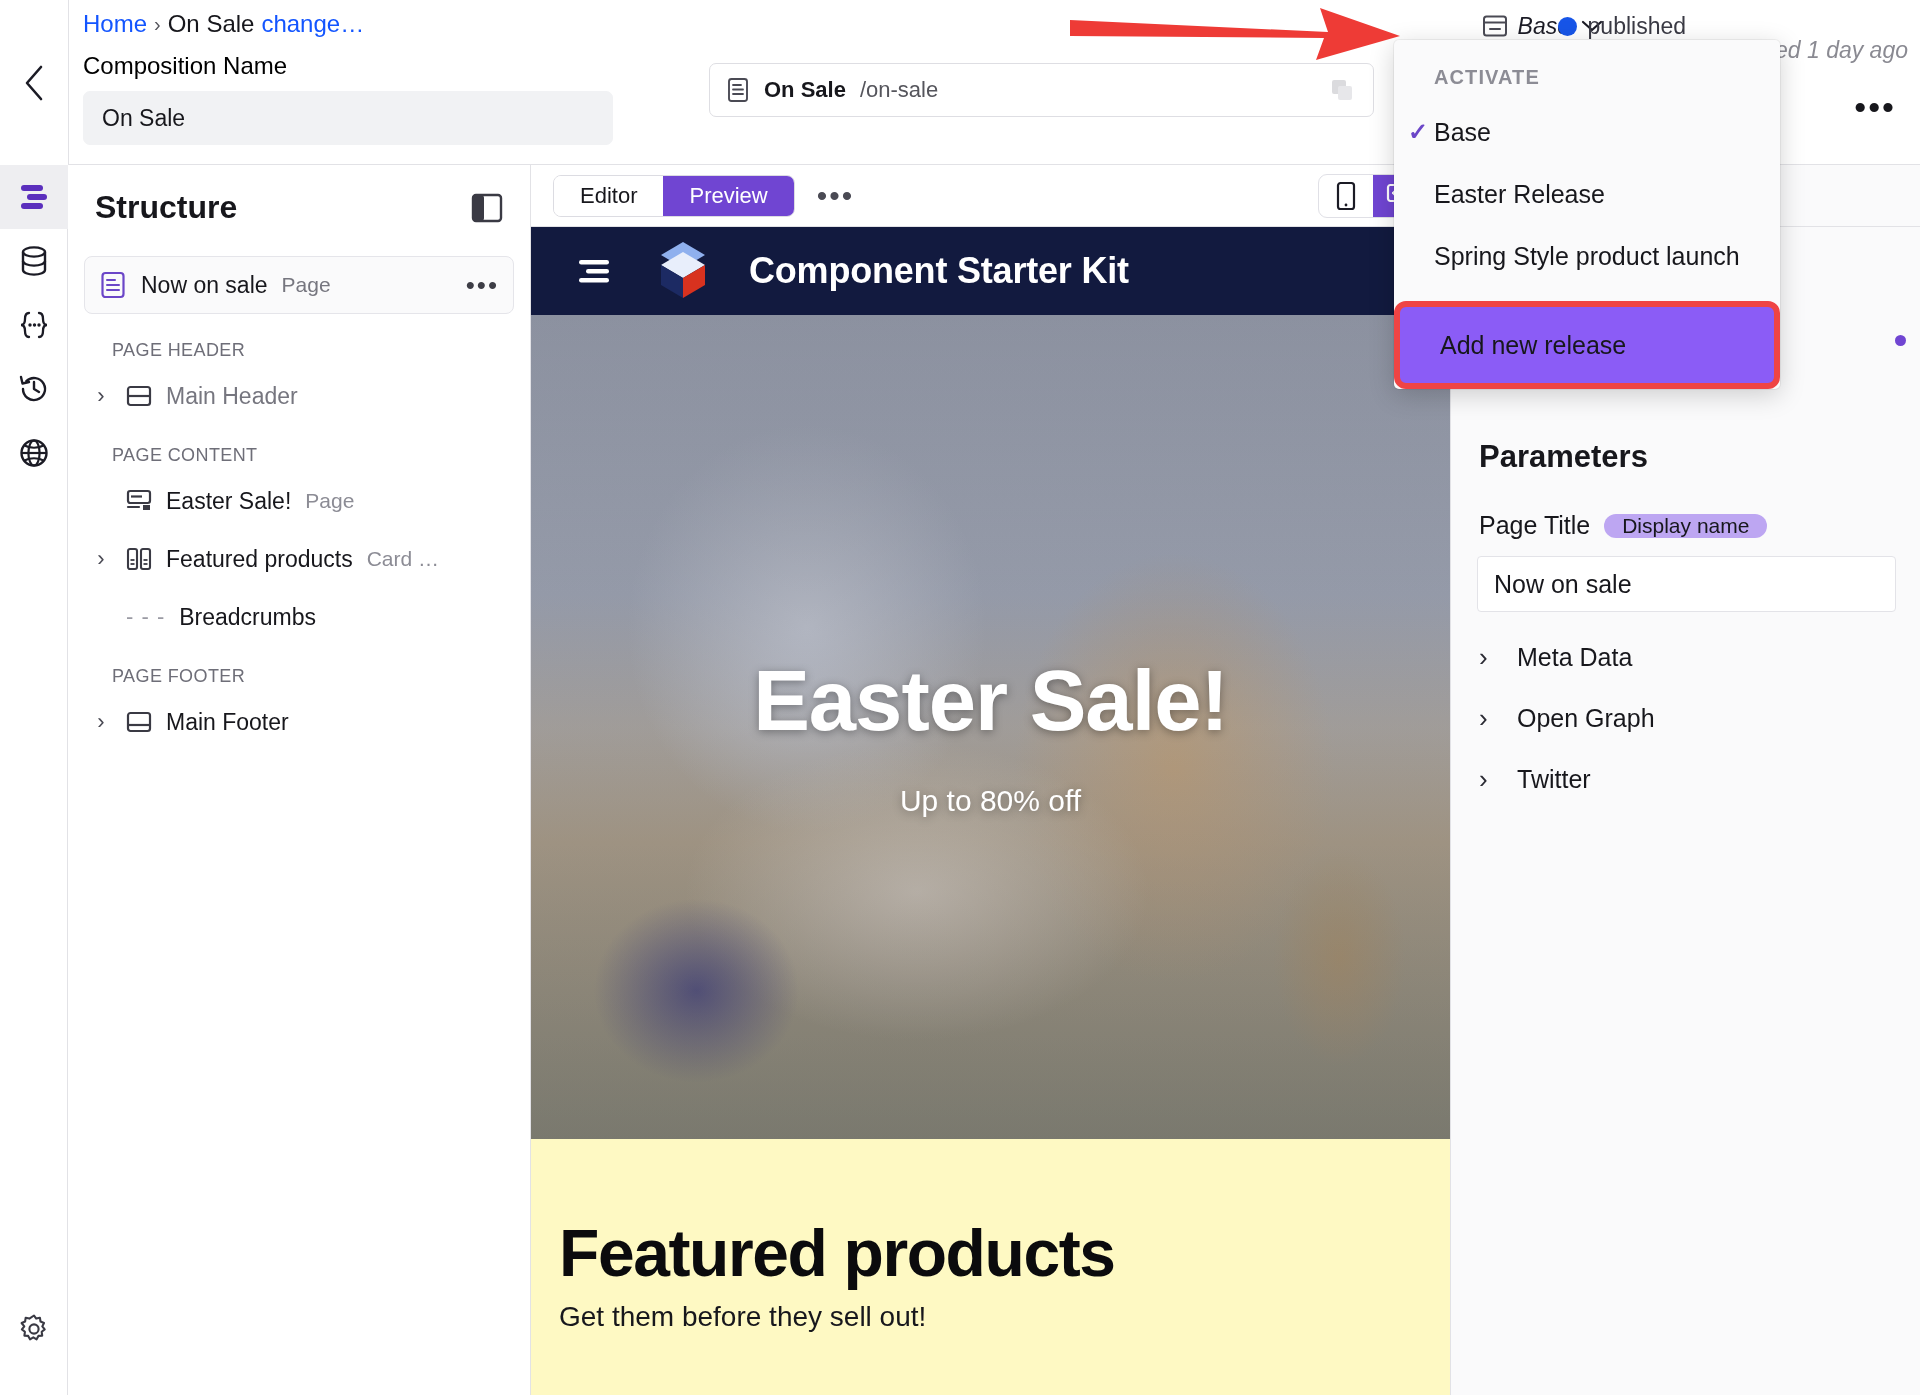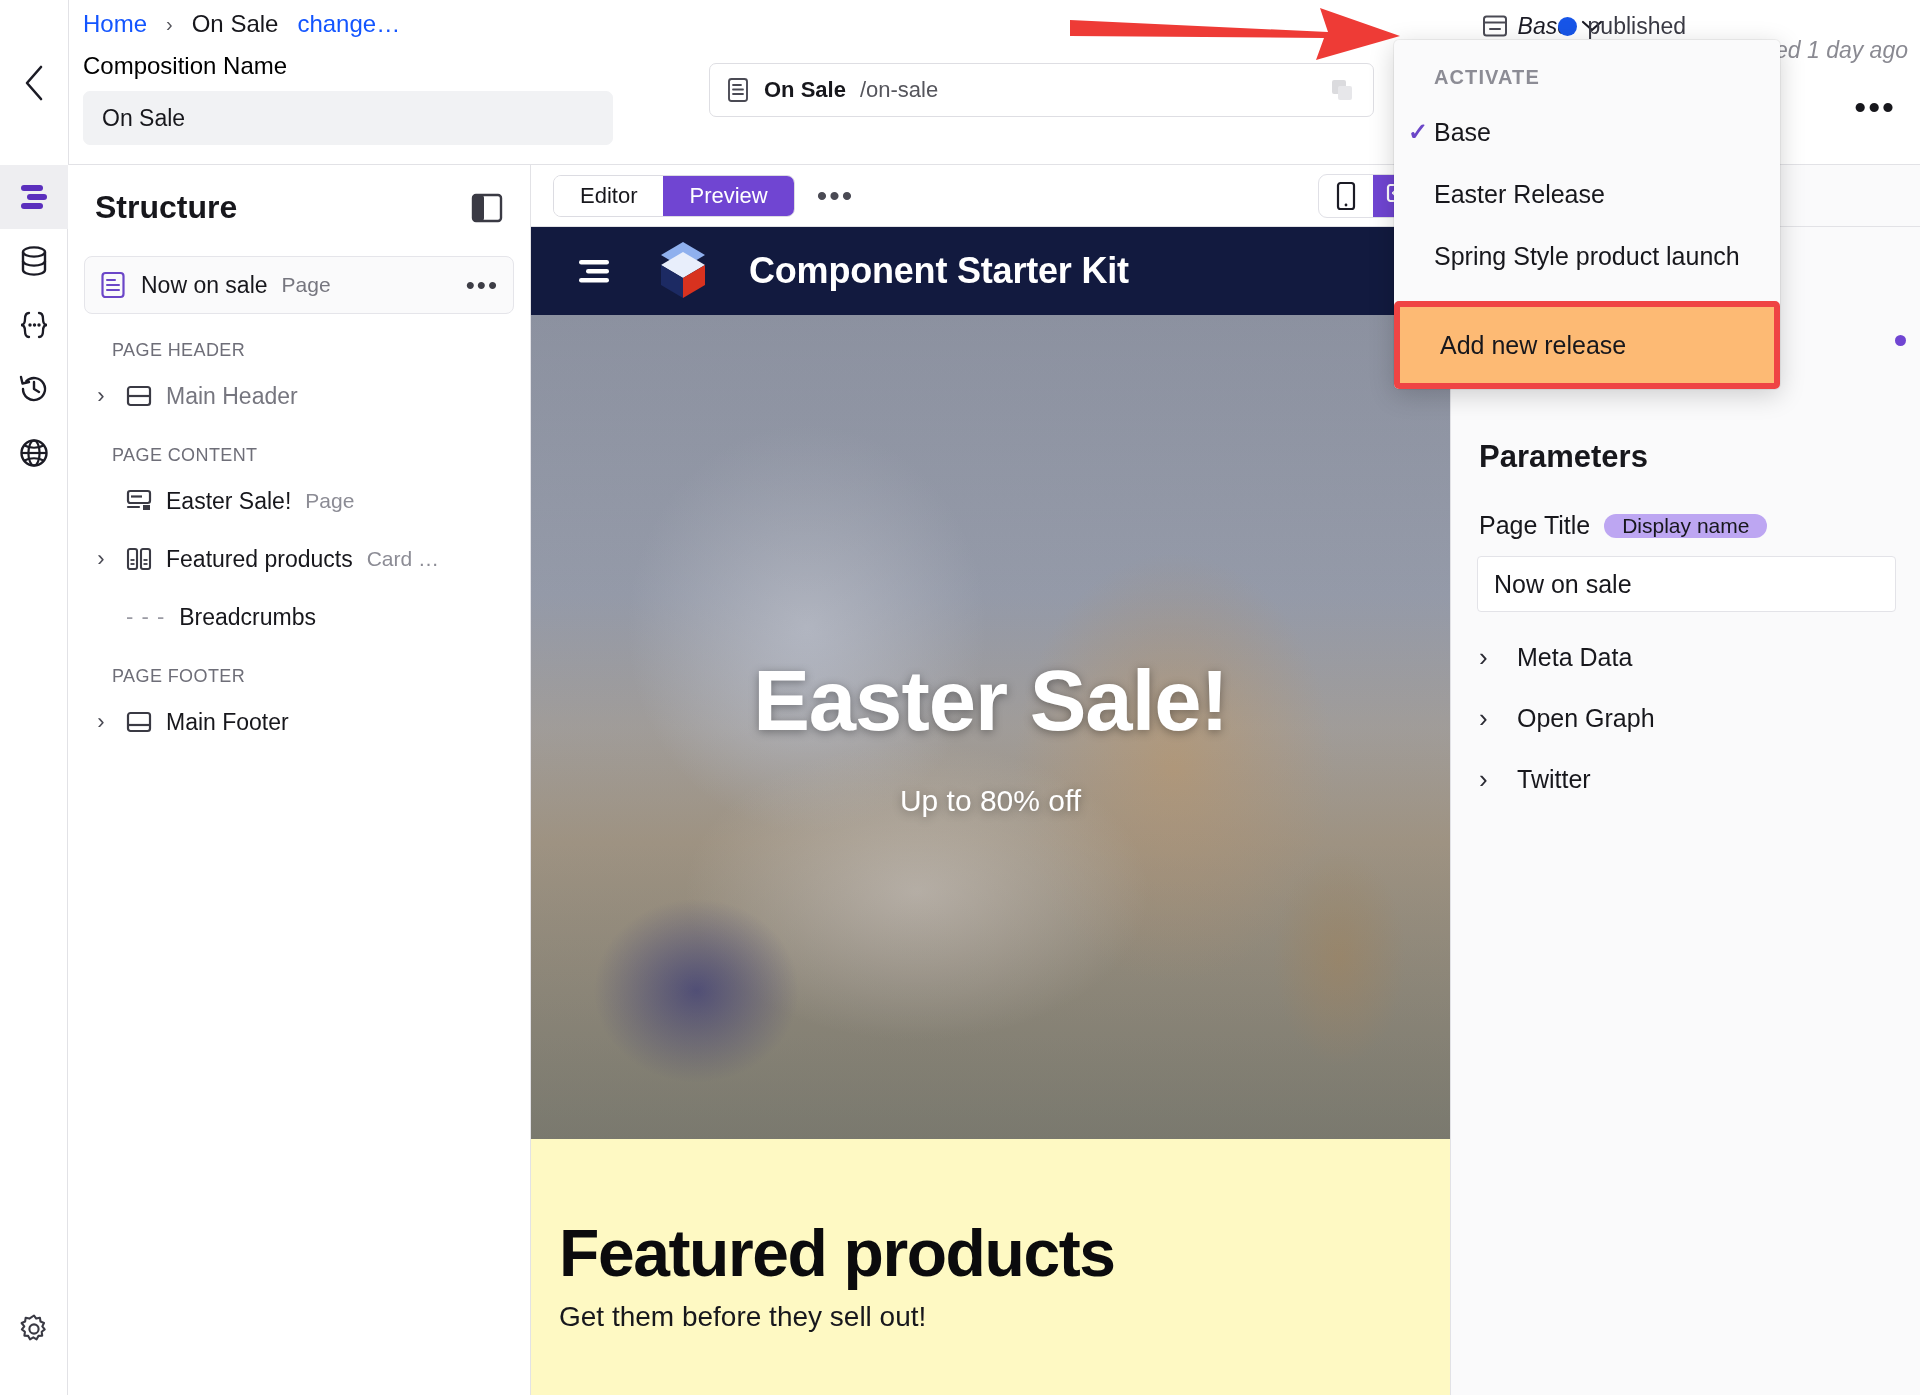--- a/index.html
+++ b/index.html
@@ -21,21 +21,21 @@
   .chev-left { width:22px; height:38px; }
 
   
   #topbar {
     position:absolute; left:68px; top:0; right:0; height:165px;
     background:#fff; border-left:1px solid #e2e2e6;
     border-bottom:1px solid #e2e2e6;
   }
   #breadcrumb {
     position:absolute; left:14px; top:10px;
-    font-size:24px; display:flex; align-items:center; gap:19px;
+    font-size:24px; display:flex; align-items:center; gap:7px;
     white-space:nowrap;
   }
   #breadcrumb .link { color:#1355ff; cursor:pointer; }
   #breadcrumb .sep { color:#55555c; font-size:20px; }
   #breadcrumb .current { color:#17171c; }
   #breadcrumb .change { color:#1355ff; cursor:pointer; }
 
   .field-label {
     font-size:24px; color:#000000;
   }
@@ -220,21 +220,21 @@
   }
   #menu-activate { font-size:20px; font-weight:bold; letter-spacing:1.1px;
     color:#8c8c95; padding:0 0 0 40px; }
   .menu-item {
     height:62px; display:flex; align-items:center; padding-left:40px;
     font-size:25px; color:#17171c; cursor:pointer; position:relative;
   }
   .menu-item .check { position:absolute; left:14px; color:#6b46c8; font-size:24px; font-weight:bold; }
   #menu-item-base { margin-top:12px; }
   #menu-highlight {
-    margin-top:14px; border:6px solid #ef4444; border-radius:5px; background:#fdba74;
+    margin-top:14px; border:6px solid #ef4444; border-radius:12px; background:#8b5cf6;
   }
   #menu-highlight .menu-item { height:76px; }
 
   
   #red-arrow { position:absolute; left:1070px; top:6px; z-index:45; }
 </style>
 </head>
 <body>
 
 <div id="collapse-rail">

